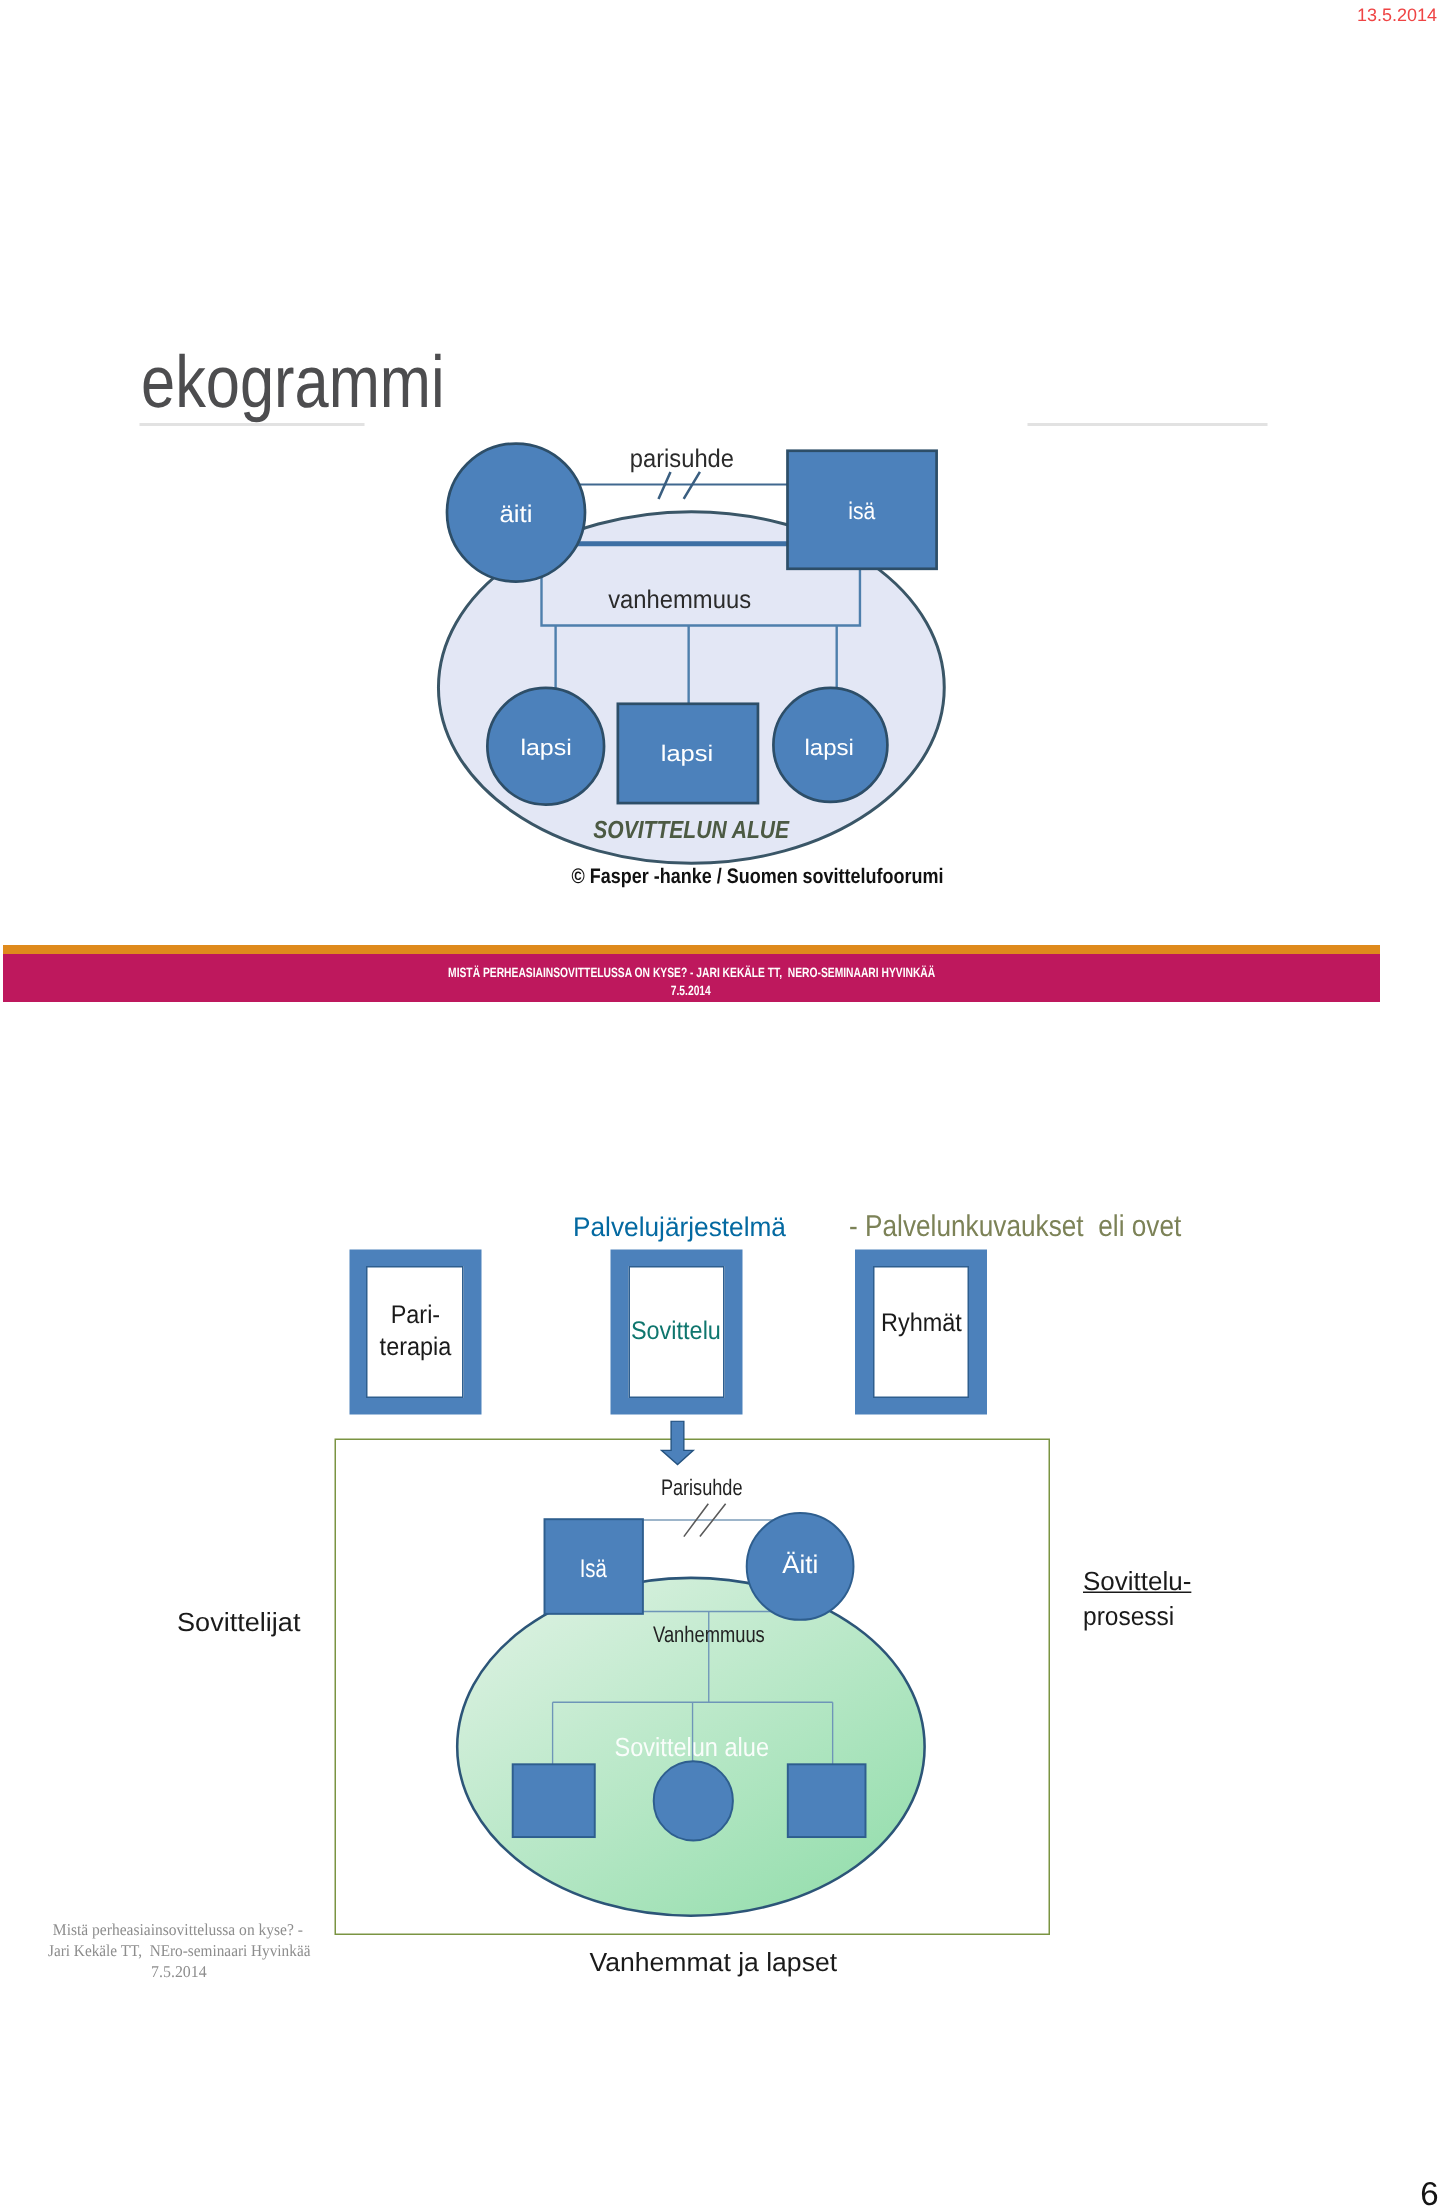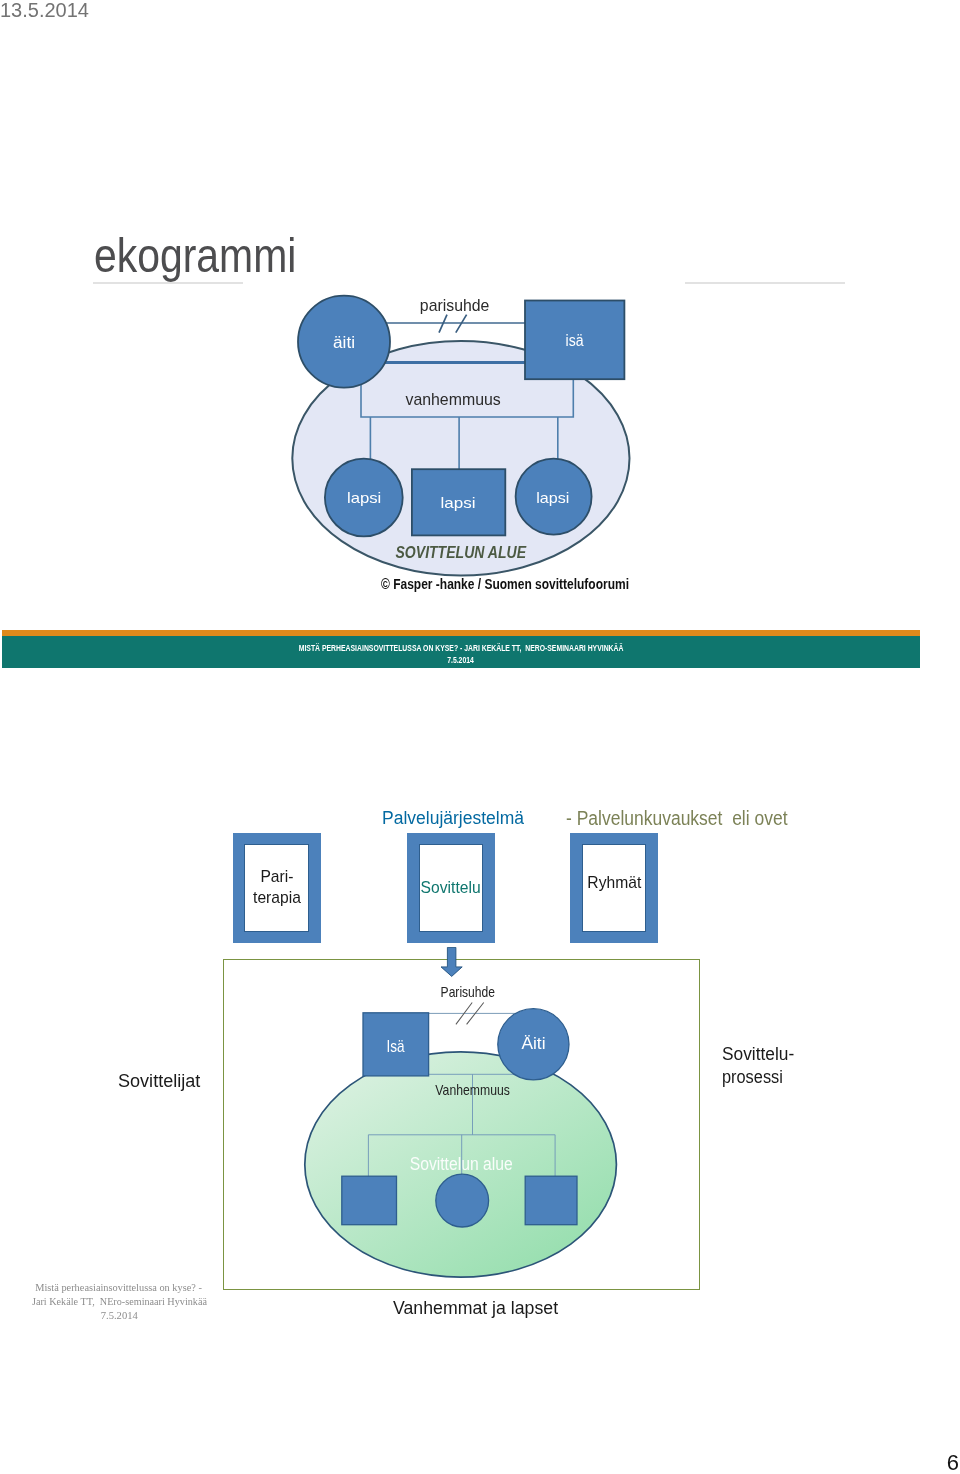--- a/index.html
+++ b/index.html
@@ -1,30 +1,30 @@
 <!DOCTYPE html>
 <html><head>
 <meta charset="utf-8">
 <style>
   html,body{margin:0;padding:0;}
   body{width:960px;height:1474px;background:#ffffff;position:relative;overflow:hidden;
        font-family:"Liberation Sans",sans-serif;color:#1a1a1a;-webkit-font-smoothing:antialiased;}
   .abs{position:absolute;}
-  #date{left:0;top:0px;width:958px;font-size:20px;line-height:20px;color:#737373;}
+  #date{left:0;top:0px;width:958px;text-align:right;font-size:12px;line-height:20px;color:#ef4444;}
   #pageno{left:0;top:1452px;width:959px;text-align:right;font-size:22px;line-height:22px;color:#141414;}
   #title{left:94px;top:231px;font-size:49px;line-height:49px;color:#4d4d4f;font-weight:400;
          transform:scaleX(0.835);transform-origin:0 0;white-space:nowrap;}
   .hr{height:2px;background:#e2e2e2;}
   #rule-left{left:93px;top:282px;width:150px;}
   #rule-right{left:685px;top:282px;width:160px;}
   #ecogram{left:285px;top:290px;filter:blur(0.32px);}
   #ecogram svg text{font-family:"Liberation Sans",sans-serif;}
   #banner{left:2px;top:630px;width:918px;height:38px;}
   #banner-stripe{left:0;top:0;width:918px;height:6px;background:#DF8A1C;}
-  #banner-body{left:0;top:6px;width:918px;height:32px;background:#0f766e;color:#ffffff;
+  #banner-body{left:0;top:6px;width:918px;height:32px;background:#be185d;color:#ffffff;
                font-size:9px;line-height:12.2px;font-weight:700;text-align:center;padding-top:6px;
                box-sizing:border-box;}
   #banner-body .bl span{display:inline-block;transform:scaleX(0.762);transform-origin:center;white-space:pre;}
 
   
   .s2h{font-size:19.5px;line-height:19.5px;color:#0369a1;white-space:pre;}
   .s2h span{display:inline-block;transform-origin:0 0;}
   #h-system{left:382px;top:809px;font-size:18px;}
   #h-system span{transform:scaleX(0.972);}
   #h-doors{left:566.3px;top:809px;color:#7C8257;font-size:20px;}
@@ -43,21 +43,21 @@
   #door3 .door-txt{top:calc(50% - 5.4px);}
 
   #greenbox{left:223px;top:959px;width:477px;height:331px;border:1.5px solid #7B9442;box-sizing:border-box;}
   #arrow{left:439px;top:947px;}
 
   .lbl{font-size:17.5px;line-height:23.2px;color:#1a1a1a;white-space:nowrap;}
   .lbl span{display:inline-block;transform-origin:0 0;}
   #lbl-left{left:118px;top:1070px;}
   #lbl-left span{transform:scaleX(1.032);}
   #lbl-right{left:722.3px;top:1043px;}
-  #lbl-right span:first-child{transform:scaleX(0.99);}
+  #lbl-right span:first-child{transform:scaleX(0.99);text-decoration:underline;}
   #lbl-right span:last-child{transform:scaleX(0.934);}
   #lbl-bottom{left:392.5px;top:1297px;}
   #lbl-bottom span{transform:scaleX(1.012);}
 
   #footer{left:0px;top:1280px;width:238px;text-align:center;font-size:11px;line-height:14.15px;color:#8d8d8d;}
   #footer div{white-space:pre;font-family:Liberation Serif, serif;}
   #footer div span{display:inline-block;transform-origin:center;}
   #genogram{left:304px;top:985px;filter:blur(0.3px);}
   #genogram svg{overflow:visible;}
   #genogram svg text{font-family:"Liberation Sans",sans-serif;}

